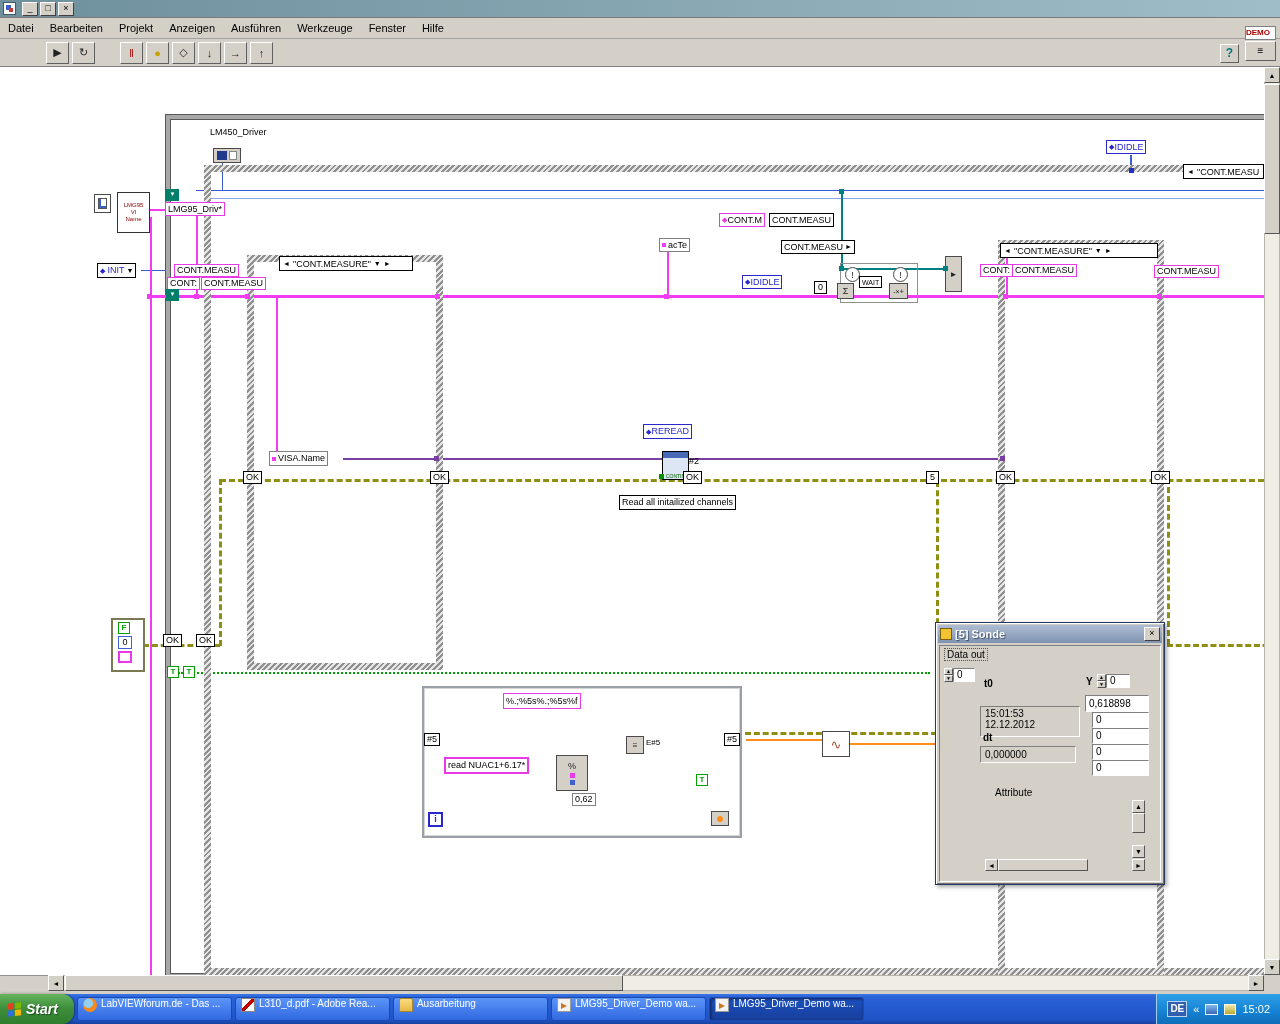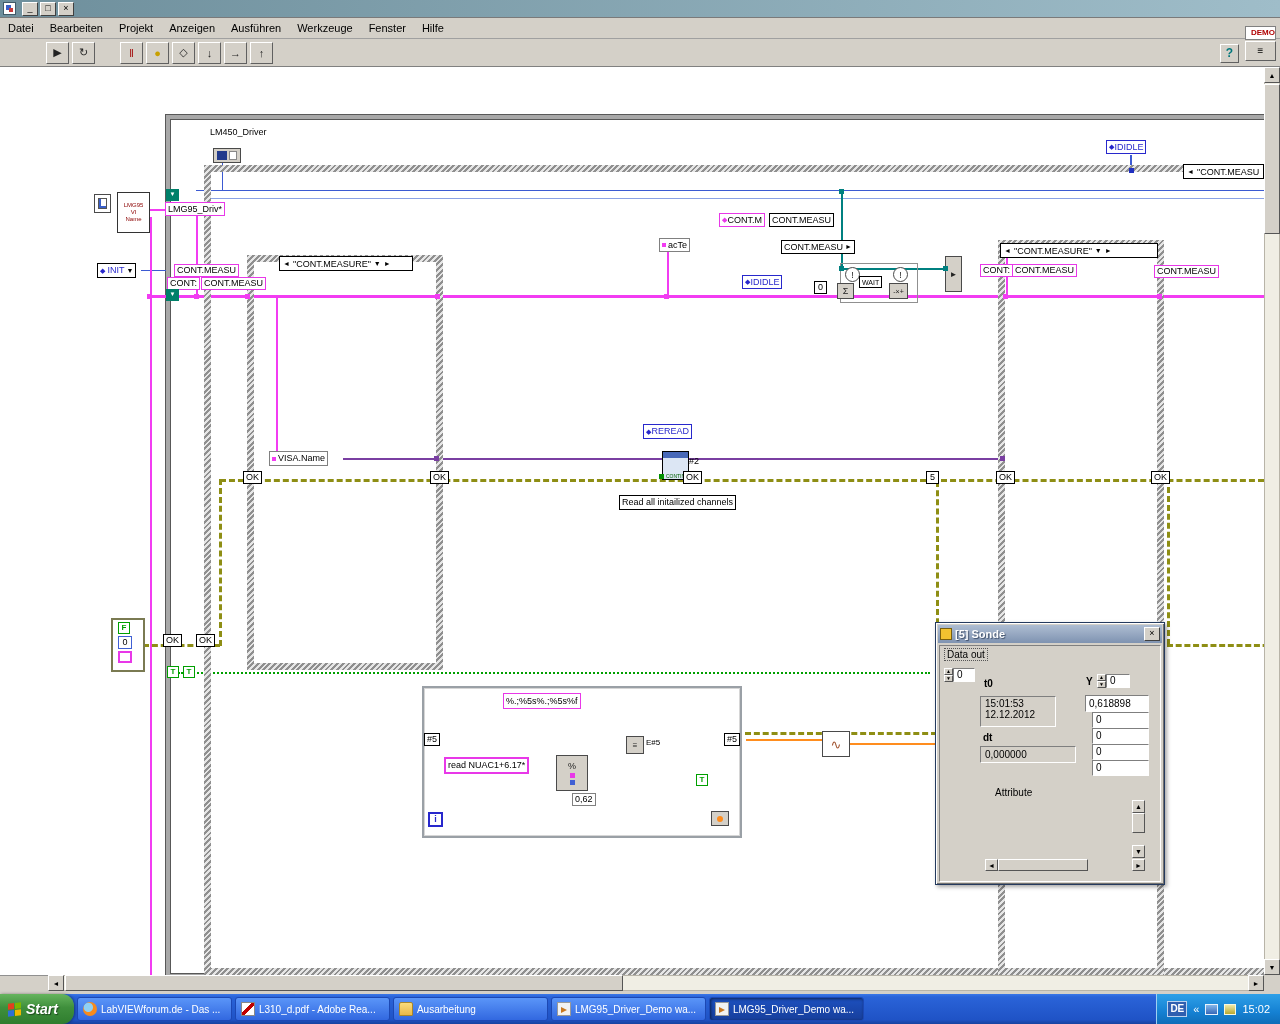--- a/index.html
+++ b/index.html
@@ -11,21 +11,21 @@
   .app-icon{width:13px;height:13px;background:#fff;border:1px solid #405a68;margin-right:4px;position:relative;flex:none}
   .app-icon i{position:absolute;left:2px;top:2px;width:5px;height:5px;background:#3a5fc8}
   .app-icon b{position:absolute;right:2px;bottom:2px;width:4px;height:4px;background:#c83a3a}
   .titlebar .title{flex:1;font-size:11px;font-weight:bold;color:#14232b;white-space:nowrap;overflow:hidden}
   .win-btn{width:16px;height:14px;background:#d4d0c8;border:1px solid;border-color:#fff #404040 #404040 #fff;font-size:9px;line-height:11px;text-align:center;margin-left:2px;color:#000;flex:none}
   .menubar{position:absolute;left:0;top:18px;width:1280px;height:21px;background:#d4d0c8;display:flex;align-items:center;font-size:11px;color:#000;border-bottom:1px solid #a0a0a0}
   .menu-item{padding:3px 8px}
   .toolbar{position:absolute;left:0;top:39px;width:1280px;height:28px;background:#d4d0c8;border-bottom:1px solid #808080;display:flex;align-items:center;padding-left:46px}
   .tool-btn{width:23px;height:22px;background:#d4d0c8;border:1px solid;border-color:#fff #606060 #606060 #fff;display:flex;align-items:center;justify-content:center;font-size:11px;margin-right:3px;color:#222}
   .tb-gap{width:22px}
-  .demo-box{position:absolute;left:1245px;top:26px;width:31px;height:14px;background:#fff;border:1px solid #808080;color:#b00000;font-weight:bold;font-size:8px;text-align:right;line-height:12px;z-index:20}
+  .demo-box{position:absolute;left:1245px;top:26px;width:31px;height:14px;background:#fff;border:1px solid #808080;color:#b00000;font-weight:bold;font-size:8px;text-align:left;line-height:12px;z-index:20}
   .demo-btn{position:absolute;left:1245px;top:41px;width:31px;height:20px;background:#d4d0c8;border:1px solid;border-color:#fff #606060 #606060 #fff;z-index:20;text-align:center;font-size:10px;line-height:18px}
   .help-btn{position:absolute;left:1220px;top:44px;width:19px;height:19px;background:#d4d0c8;border:1px solid;border-color:#fff #606060 #606060 #fff;color:#00777c;font-weight:bold;font-size:12px;text-align:center;line-height:17px;z-index:20}
 
   
   .workarea{position:absolute;left:0;top:67px;width:1280px;height:924px;background:#d4d0c8}
   .diagram{position:absolute;left:0;top:0;width:1264px;height:908px;background:#fff;overflow:hidden}
 
   
   .whileloop{position:absolute;border:4px solid #a8a8a8;box-shadow:inset 0 0 0 1px #585858,0 0 0 1px #585858;z-index:1}
   .hatch{position:absolute;border:7px solid;border-image:repeating-linear-gradient(135deg,#8f8f8f 0 2px,#e6e6e6 2px 4px) 7;z-index:3}
@@ -80,21 +80,21 @@
   .spin-arrows{position:absolute;width:9px;display:flex;flex-direction:column;z-index:2}
   .spin-arrows span{height:7px;background:#d4d0c8;border:1px solid;border-color:#fff #555 #555 #fff;font-size:5px;line-height:5px;text-align:center}
   .attr-list{position:absolute;background:#fff;border:1px solid;border-color:#7f7f7f #fff #fff #7f7f7f;font-size:10px;line-height:13px;overflow:hidden;padding:1px 2px}
   .attr-list .ind{padding-left:8px}
 
   
   .taskbar{position:absolute;left:0;top:994px;width:1280px;height:30px;background:linear-gradient(180deg,#3a77e8 0%,#2a63d8 10%,#1f53c6 85%,#16429f 100%);display:flex;align-items:center}
   .start{height:30px;padding:0 16px 0 8px;display:flex;align-items:center;gap:5px;background:linear-gradient(180deg,#66b45e 0%,#3f8f3c 45%,#2f7d2e 100%);border-radius:0 12px 12px 0;box-shadow:1px 0 3px rgba(0,0,0,.4);color:#fff;font-size:14px;font-weight:bold;font-style:italic;text-shadow:1px 1px 1px #1c4a1c}
   .winflag{display:grid;grid-template-columns:6px 6px;grid-template-rows:6px 6px;gap:1px;transform:skewY(-6deg)}
   .winflag b{display:block}
-  .task{width:155px;height:24px;margin-left:3px;border-radius:3px;background:linear-gradient(180deg,#5a95f8,#3268e0);border:1px solid #1c48b4;display:flex;align-items:center;gap:4px;padding:0 5px;color:#fff;font-size:10px;overflow:hidden;white-space:nowrap;flex:none}
+  .task{width:155px;height:24px;margin-left:3px;border-radius:3px;background:linear-gradient(180deg,#5a95f8,#3268e0);border:1px solid #1c48b4;display:flex;gap:4px;padding:0 5px;color:#fff;font-size:10px;overflow:hidden;white-space:nowrap;flex:none}
   .task.active{background:linear-gradient(180deg,#1d50bf,#173f9c);box-shadow:inset 1px 1px 3px rgba(0,0,0,.55)}
   .tlabel{overflow:hidden;text-overflow:ellipsis}
   .ti{width:14px;height:14px;flex:none}
   .ti-firefox{border-radius:50%;background:radial-gradient(circle at 38% 38%,#8fd0f5 0 34%,#f78a1e 42% 100%)}
   .ti-acrobat{background:linear-gradient(135deg,#fff 40%,#c00000 40% 60%,#fff 60%);border:1px solid #888}
   .ti-folder{background:linear-gradient(#f9dc7c,#e8b84a);border:1px solid #a8862a;border-radius:2px 2px 1px 1px}
   .ti-labview{background:#f2f2f2;border:1px solid #999;position:relative}
   .ti-labview::after{content:"";position:absolute;left:3px;top:4px;border-left:6px solid #c87820;border-top:3px solid transparent;border-bottom:3px solid transparent}
   .tray{margin-left:auto;height:30px;background:linear-gradient(180deg,#2ea0e8,#1581d3 60%,#0f6db8);border-left:1px solid #9fd0f2;display:flex;align-items:center;gap:6px;padding:0 10px;color:#fff}
   .lang{width:20px;height:16px;background:#2f5fb0;border:1px solid #bcd2ee;font-size:10px;font-weight:bold;text-align:center;line-height:14px}
@@ -344,21 +344,21 @@
           <span class="win-btn">×</span>
         </div>
         <div class="probe-body">
           <span class="pb" style="left:4px;top:2px;border:1px dotted #555;padding:0 2px;background:#d4d0c8">Data out</span>
           <span class="spin-arrows" style="left:4px;top:22px">
               <span>▲</span>
               <span>▼</span>
             </span>
           <span class="pb sk valw" style="left:13px;top:22px;width:22px;height:14px;padding-left:3px">0</span>
           <span class="pb blab" style="left:44px;top:32px">t0</span>
-          <div class="pb sk valg" style="left:40px;top:50px;width:76px;height:31px;padding:1px 0 16px 4px">
+          <div class="pb sk valg" style="left:40px;top:60px;width:100px;height:31px;padding:1px 0 16px 4px">
             <span style="display:block">15:01:53</span>
             <span style="display:block">12.12.2012</span>
           </div>
           <span class="pb blab" style="left:146px;top:30px">Y</span>
           <span class="spin-arrows" style="left:157px;top:28px">
               <span>▲</span>
               <span>▼</span>
             </span>
           <span class="pb sk valw" style="left:166px;top:28px;width:24px;height:14px;padding-left:3px">0</span>
           <span class="pb sk valw" style="left:145px;top:49px;width:64px;height:17px;padding:2px 0 0 3px">0,618898</span>

